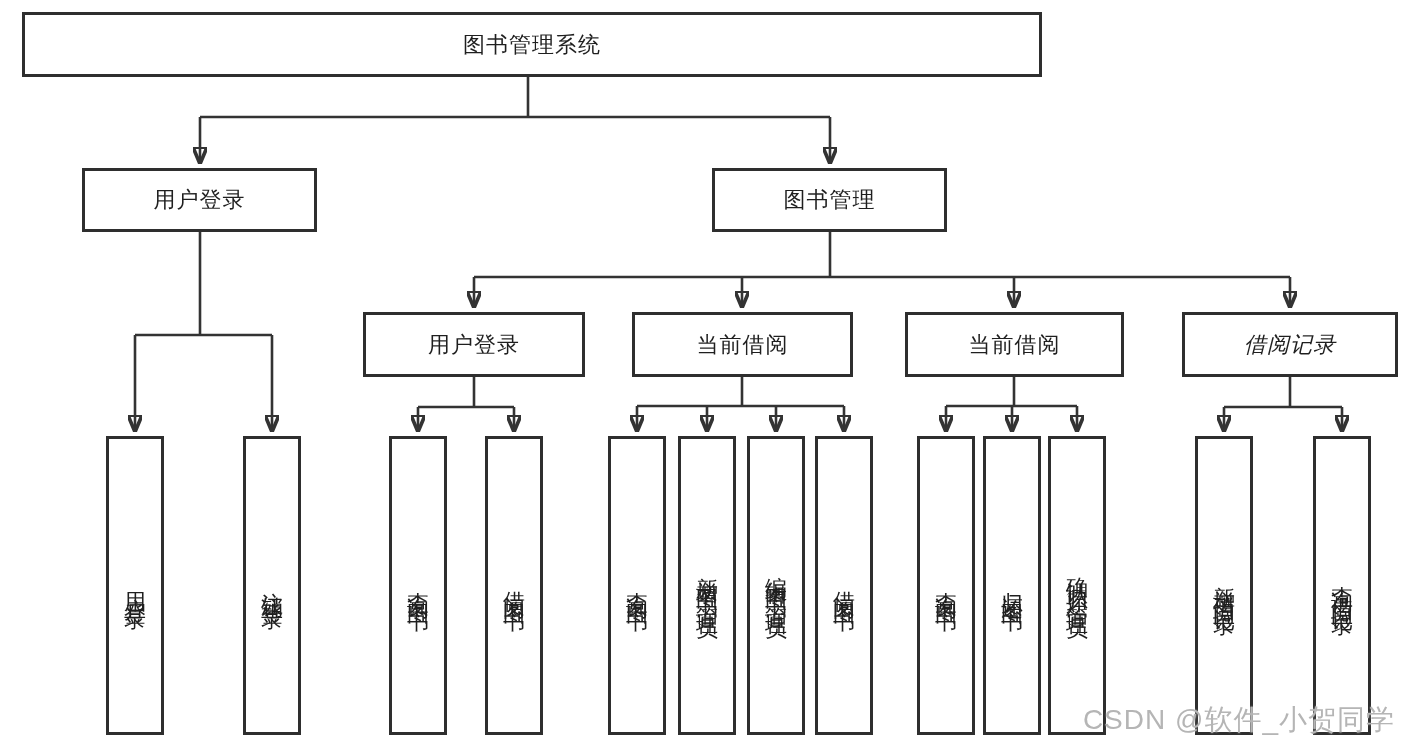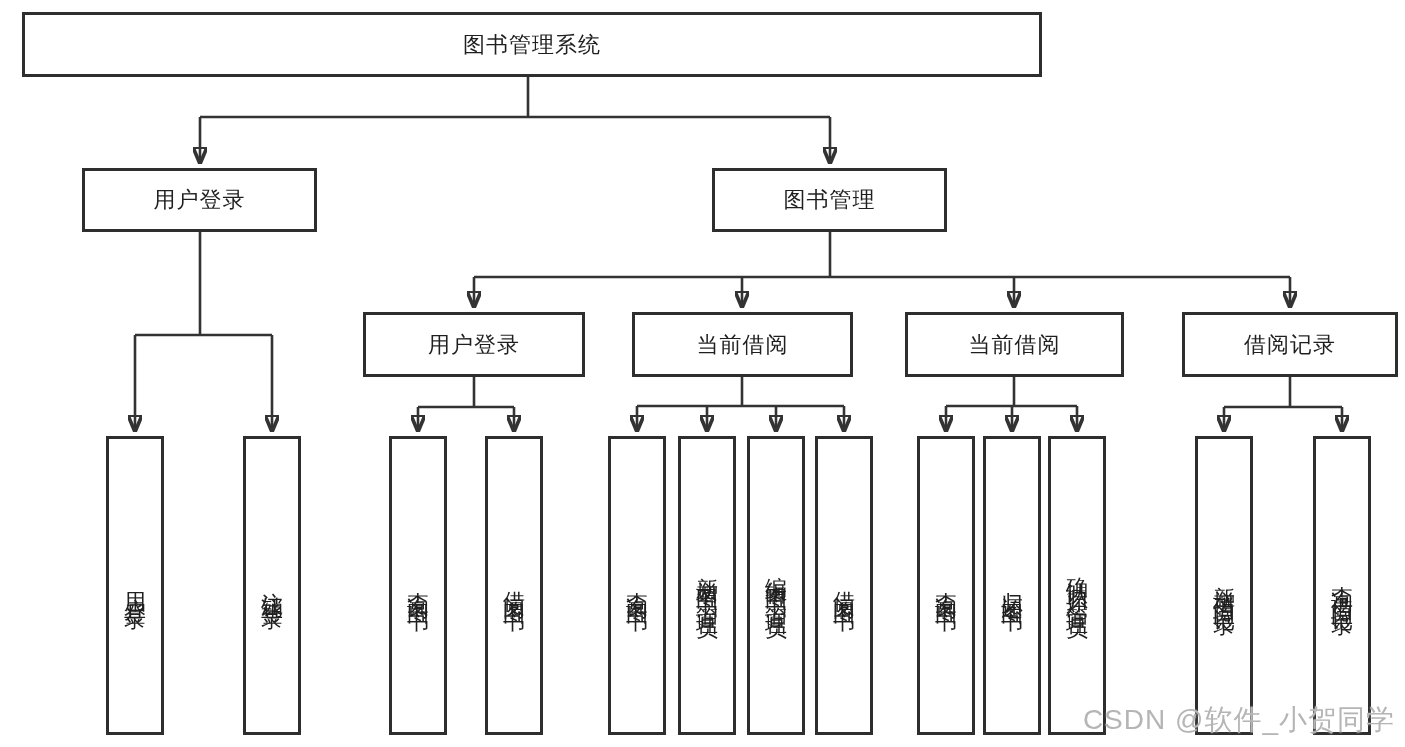--- a/index.html
+++ b/index.html
@@ -115,21 +115,21 @@
 
   <div class="node l3" style="left:363px;width:222px;">
     <span>用户登录</span>
   </div>
   <div class="node l3" style="left:632px;">
     <span>当前借阅</span>
   </div>
   <div class="node l3" style="left:905px;width:219px;">
     <span>当前借阅</span>
   </div>
-  <div class="node l3" style="left:1182px;width:216px;">
+  <div class="node l3" style="left:1182px;width:216px;font-style:italic;">
     <span>借阅记录</span>
   </div>
 
   <div class="node vbox" style="left:106px;">
     <span>用户登录</span>
   </div>
   <div class="node vbox" style="left:243px;">
     <span>注销登录</span>
   </div>
 

